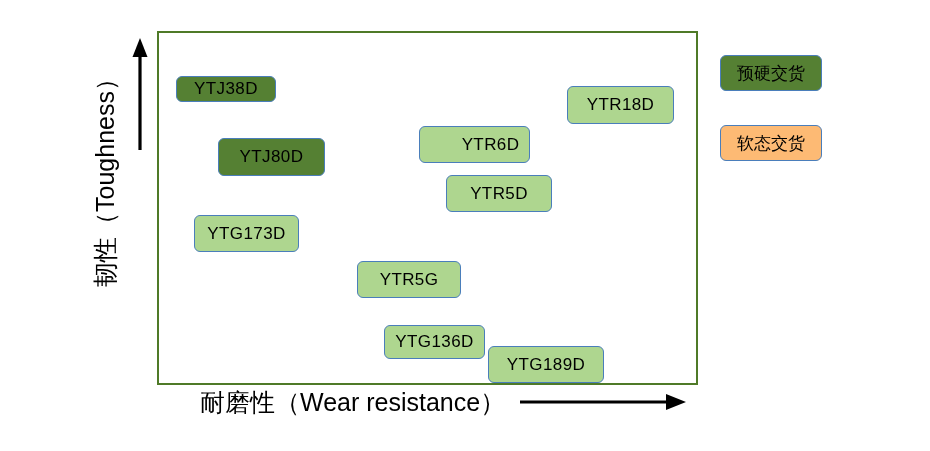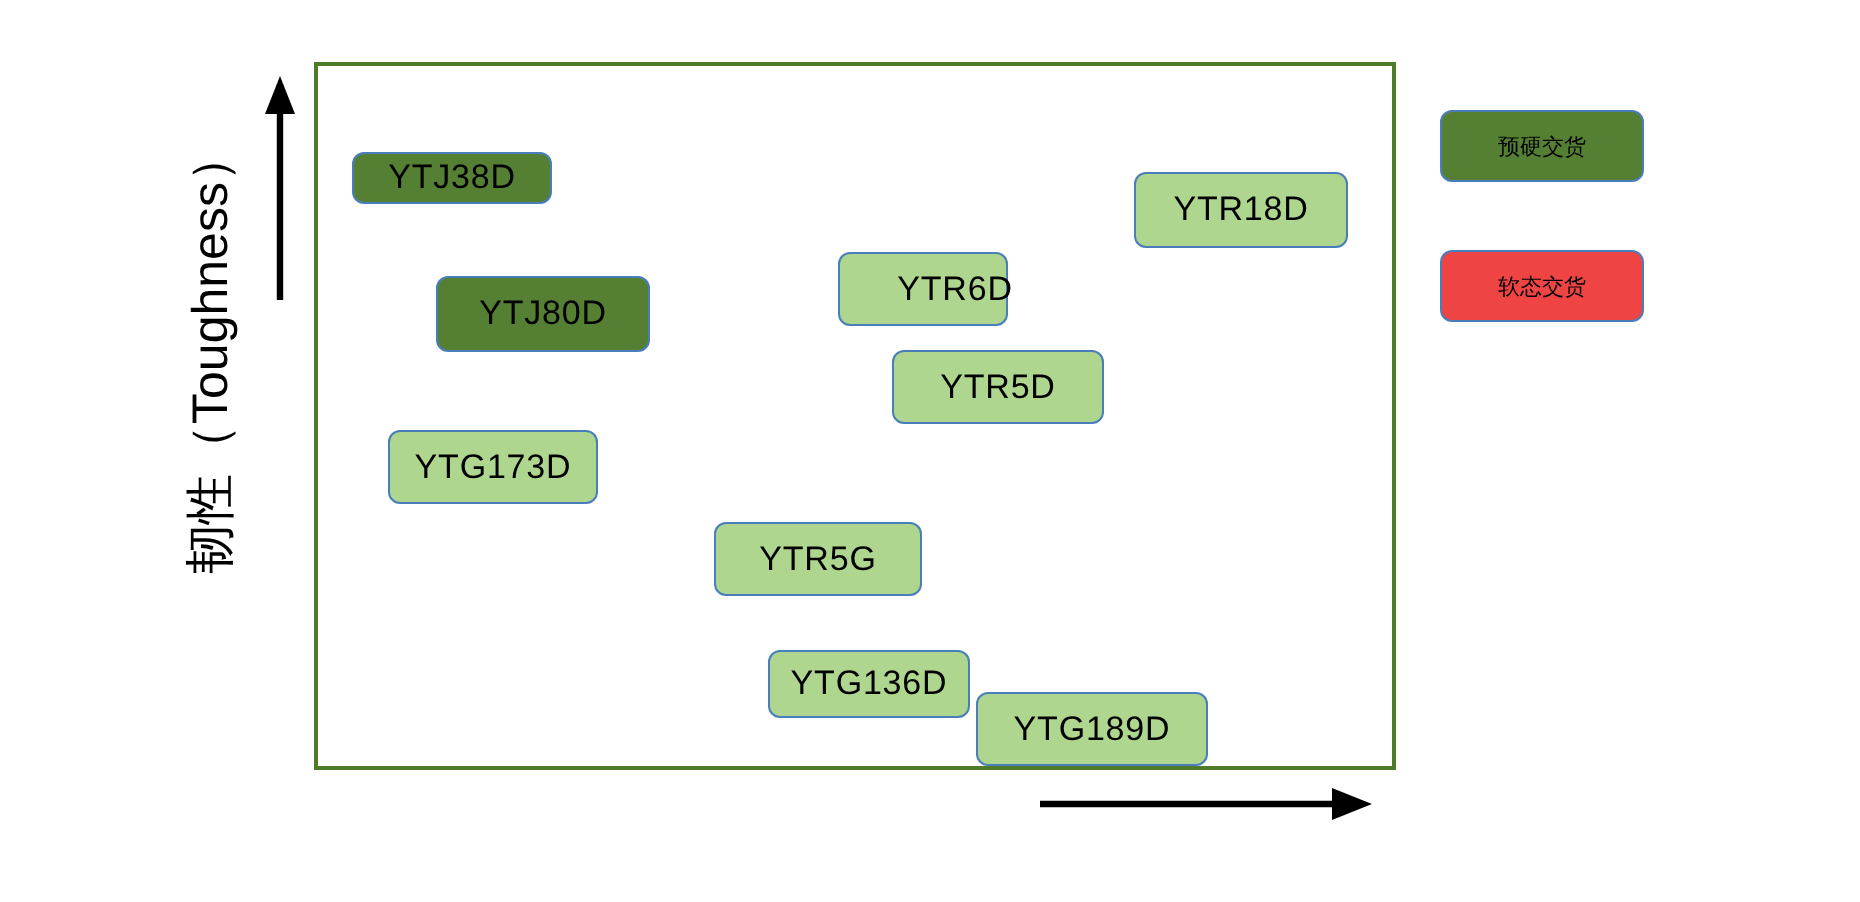--- a/index.html
+++ b/index.html
@@ -86,26 +86,26 @@
   
   .legend-box {
     position: absolute;
     box-sizing: border-box;
     border: 1.6px solid #4A7EBB;
     border-radius: 6px;
     display: flex;
     align-items: center;
     justify-content: center;
     color: #000000;
-    font-size: 11px;
+    font-size: 17px;
     white-space: nowrap;
     font-family: Liberation Sans, sans-serif;
   }
   .legend-box.hard { background: #558033; }
-  .legend-box.soft { background: #ef4444; }
+  .legend-box.soft { background: #fdba74; }
 </style>
 </head>
 <body>
 
 <div id="canvas">
 
   <div class="plot-frame"></div>
 
   <div class="axis-arrow y-arrow">
     <svg width="24" height="112" viewBox="0 0 24 112" xmlns="http://www.w3.org/2000/svg">
@@ -116,32 +116,33 @@
 
   <div class="axis-arrow x-arrow">
     <svg width="166" height="26" viewBox="0 0 166 26" xmlns="http://www.w3.org/2000/svg">
       <line x1="0" y1="14" x2="150" y2="14" stroke="#000000" stroke-width="3.2"></line>
       <polygon points="166,14 146,6 146,22" fill="#000000"></polygon>
     </svg>
   </div>
 
   <div class="axis-title y-axis-title">韧性（Toughness）</div>
 
+  <div class="axis-title x-axis-title">耐磨性（Wear resistance）</div>
 
   <div id="boxes-layer">
       <div class="mat-box hard" style="left: 176px; top: 76px; width: 100px; height: 26px;">
         <span>YTJ38D</span>
       </div>
       <div class="mat-box hard" style="left: 218px; top: 138px; width: 107px; height: 38px;">
         <span>YTJ80D</span>
       </div>
       <div class="mat-box soft" style="left: 194px; top: 215px; width: 105px; height: 37px;">
         <span>YTG173D</span>
       </div>
-      <div class="mat-box soft" style="left: 419px; top: 126px; width: 85px; height: 37px; padding-left: 32px;">
+      <div class="mat-box soft" style="left: 419px; top: 126px; width: 111px; height: 37px; padding-left: 32px;">
         <span>YTR6D</span>
       </div>
       <div class="mat-box soft" style="left: 446px; top: 175px; width: 106px; height: 37px; text-align: right;">
         <span>YTR5D</span>
       </div>
       <div class="mat-box soft" style="left: 551px; top: 86px; width: 107px; height: 38px; margin-left: 16px;">
         <span>YTR18D</span>
       </div>
       <div class="mat-box soft" style="left: 357px; top: 261px; width: 104px; height: 37px;">
         <span>YTR5G</span>

